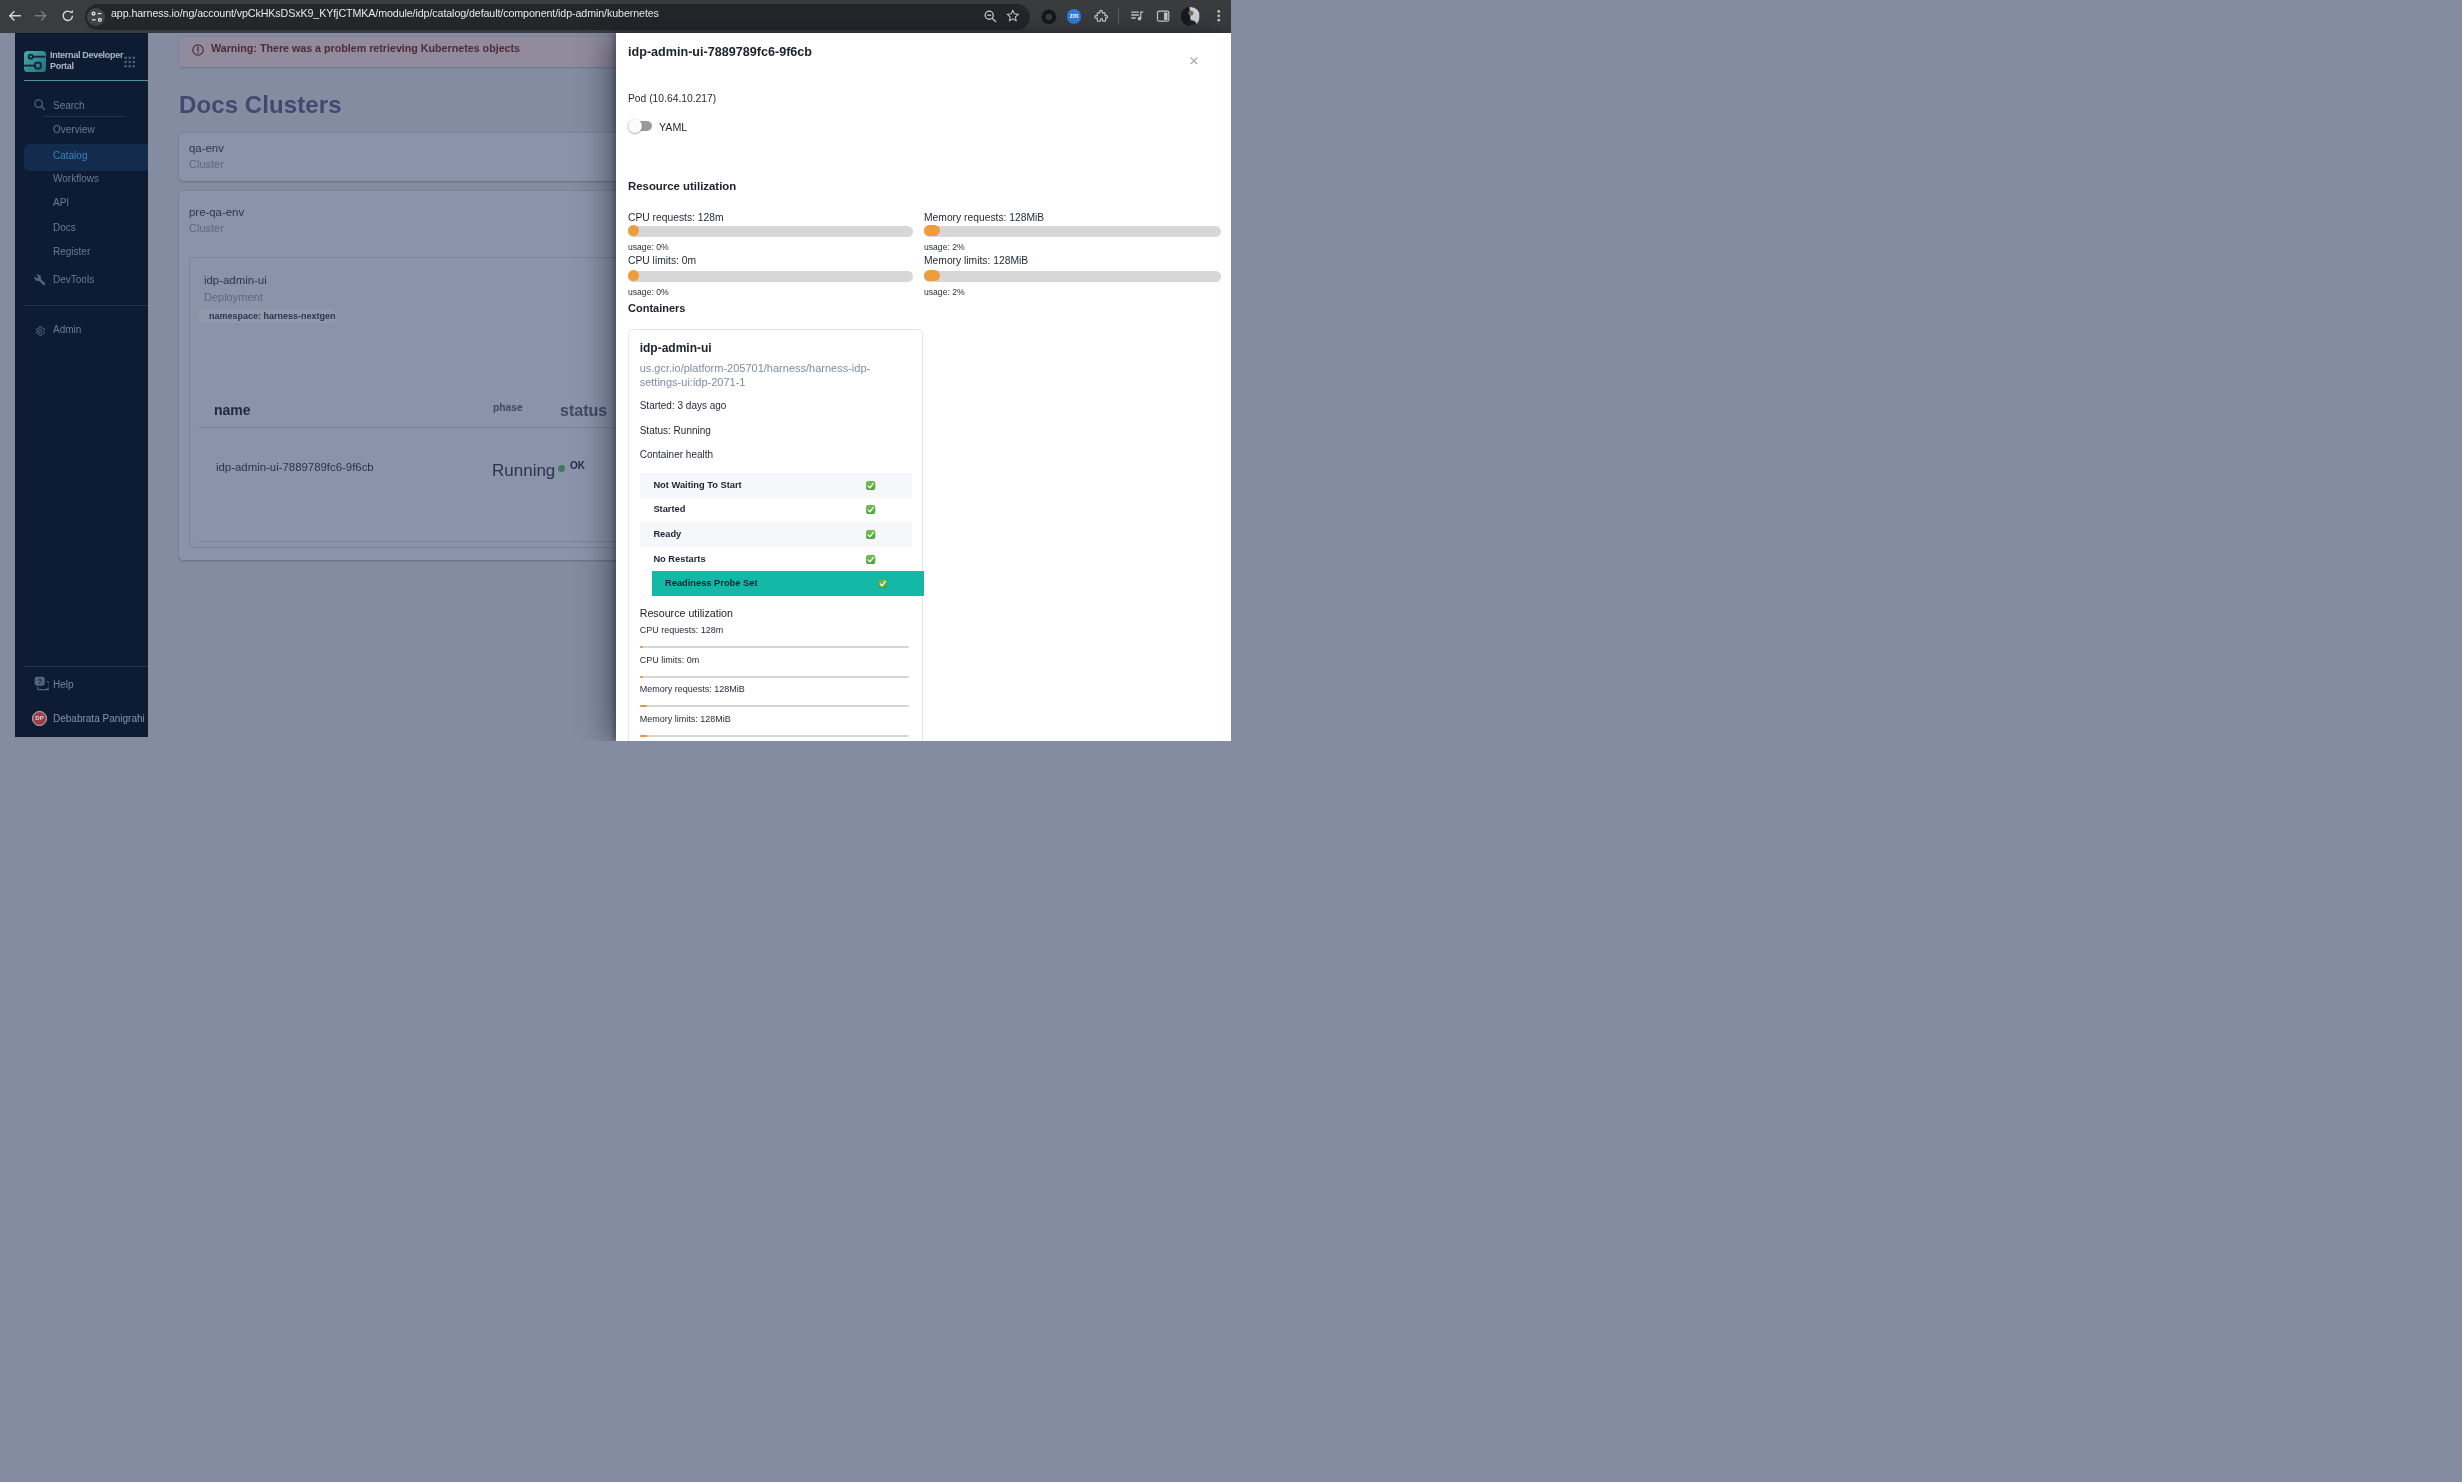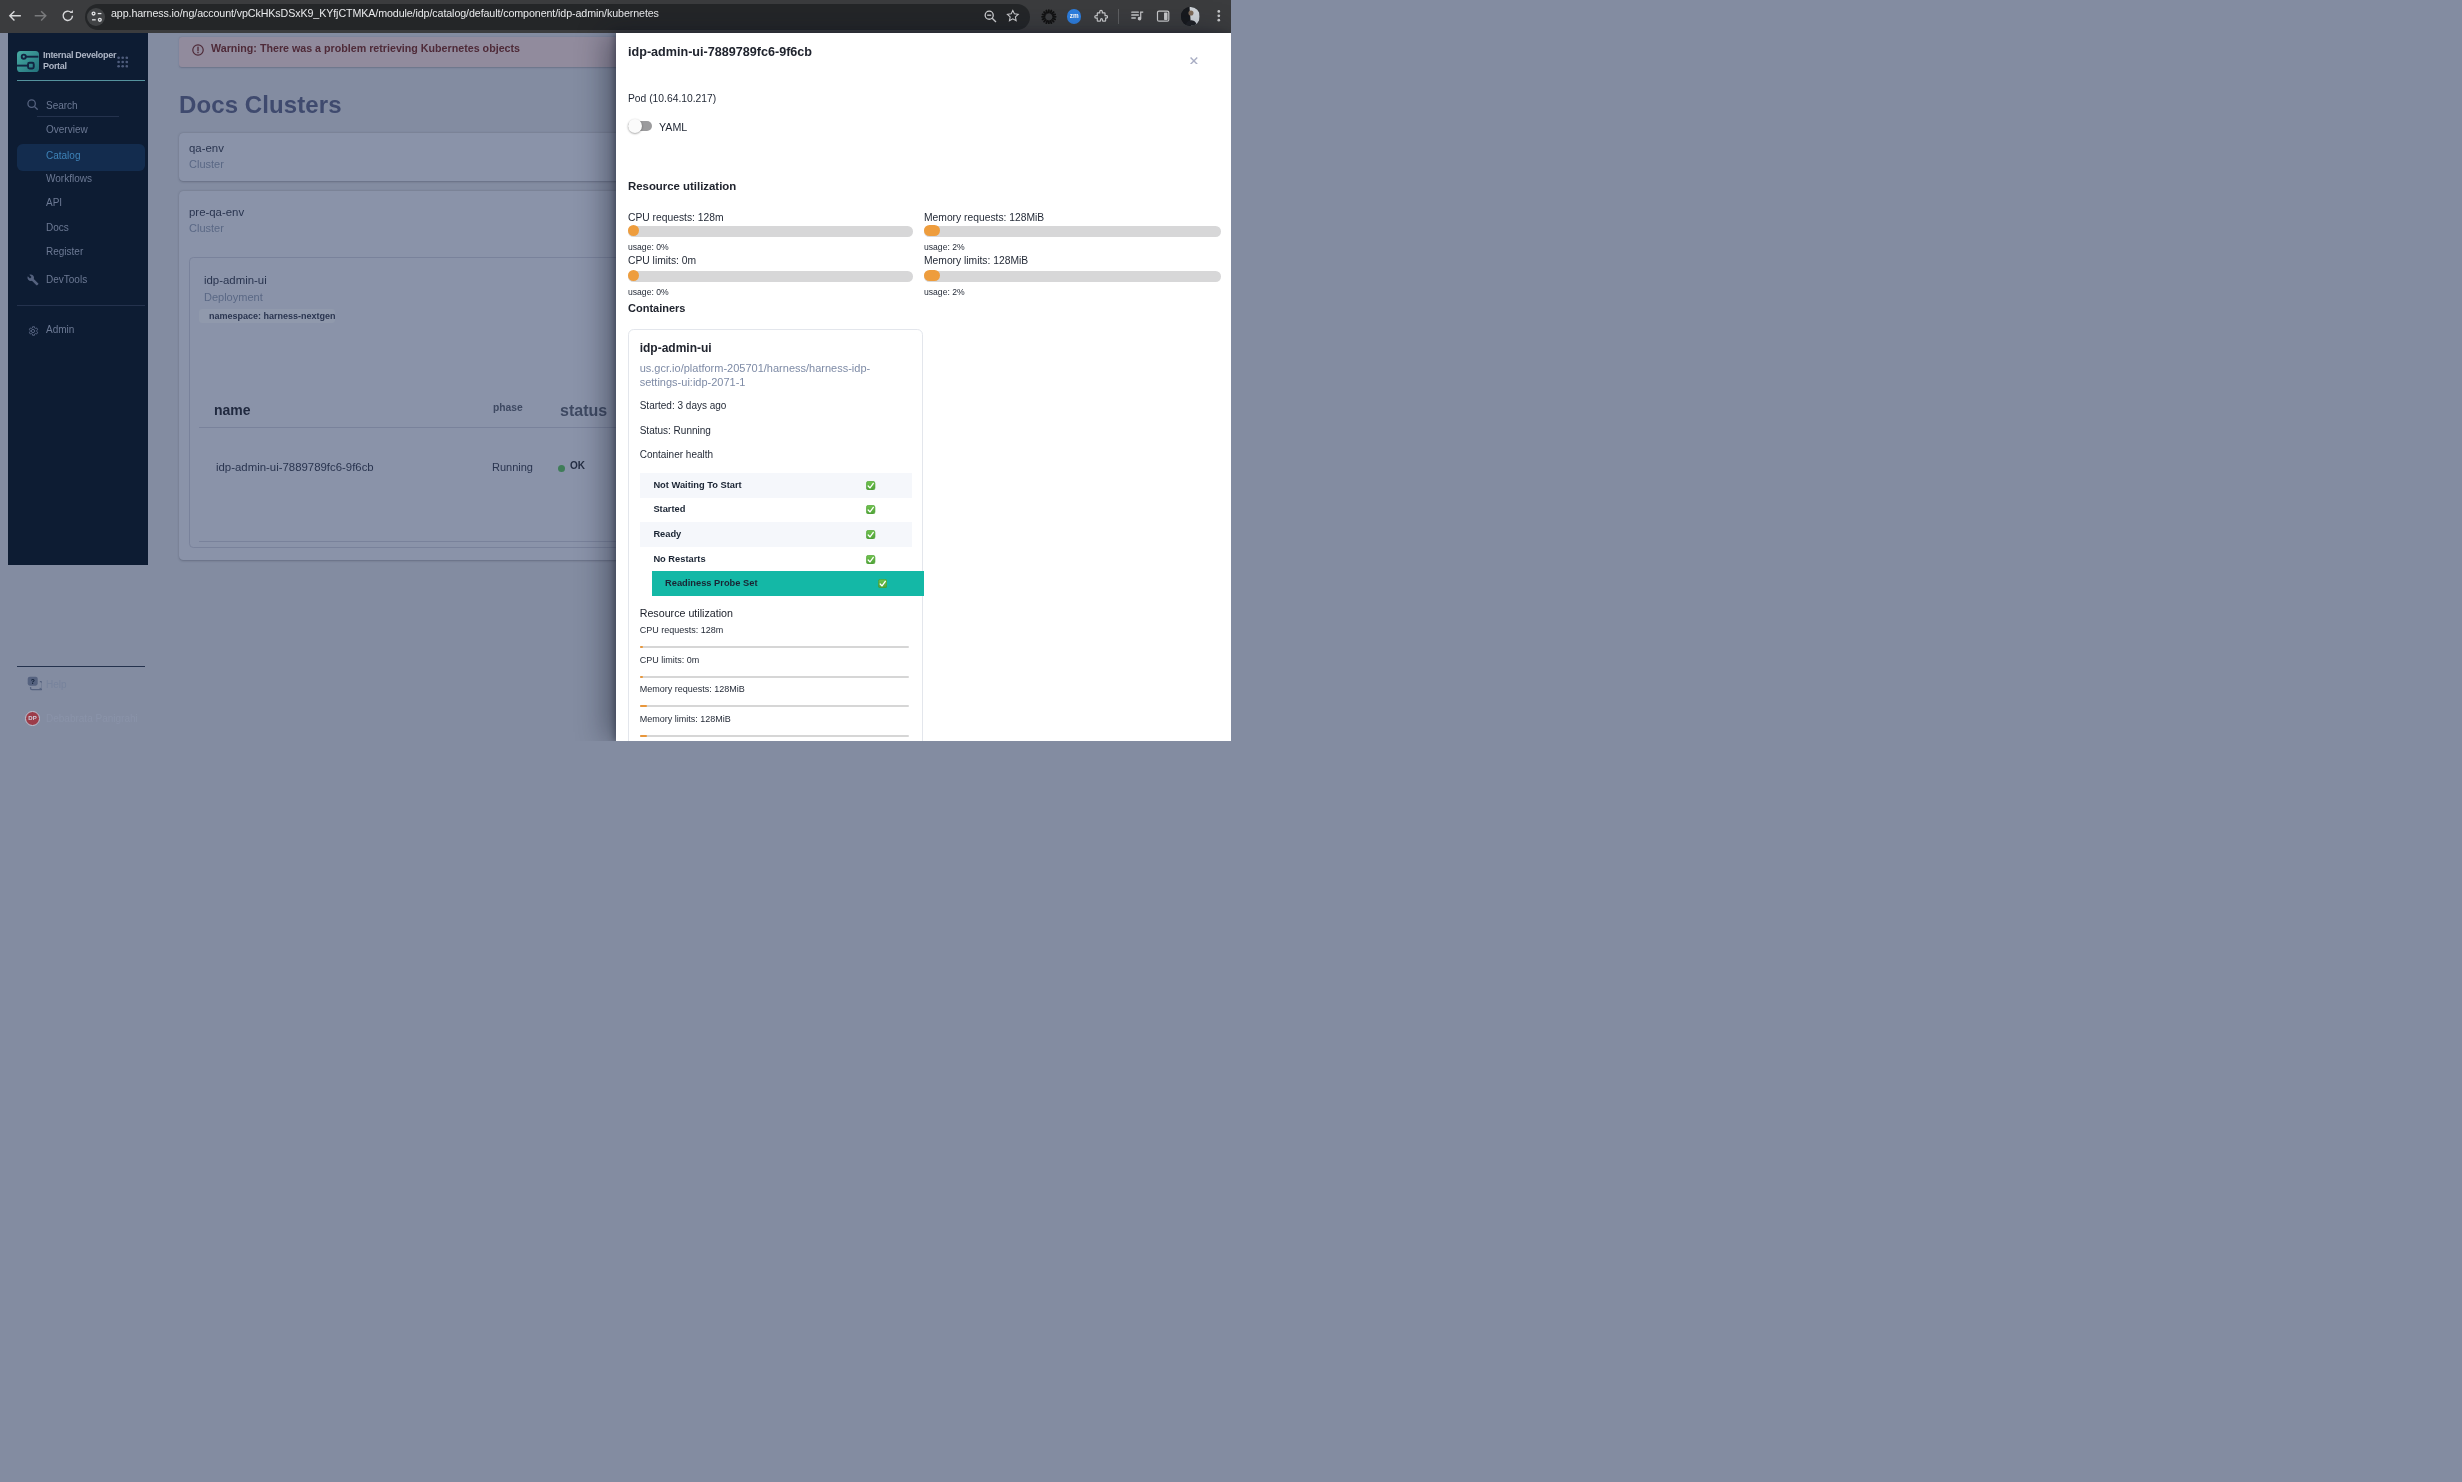--- a/index.html
+++ b/index.html
@@ -7,21 +7,21 @@
   body { position:relative; background:#838CA1; }
   .abs { position:absolute; }
 
   
   #toolbar { position:absolute; left:0; top:0; width:1231px; height:33px; background:#3B3C3E; }
   #urlpill { position:absolute; left:85px; top:3.6px; width:945px; height:26px; border-radius:13px; background:#242628; }
   #sitecirc { position:absolute; left:87px; top:7.5px; width:18px; height:18px; border-radius:50%; background:#414345; }
   #urltext { position:absolute; left:111px; top:0; height:26px; line-height:26px; color:#E9EAEC; font-size:10.7px; letter-spacing:-0.1px; white-space:nowrap;text-align:right; }
 
   
-  #sidebar { position:absolute; left:8px; top:33px; width:148px; height:532px; background:#0D1C33; }
+  #sidebar { position:absolute; left:15px; top:33px; width:148px; height:704px; background:#0D1C33; }
   .sbtxt { position:absolute; left:38px; font-size:10px; color:#6C7994; white-space:nowrap; }
   #logo { position:absolute; left:9.3px; top:17.5px; width:21.4px; height:21.4px; border-radius:3.6px; background:linear-gradient(135deg,#48ACA4 0%,#22707A 100%); }
   #apptitle { position:absolute; left:35px; top:17px; width:96px; font-size:9px; font-weight:bold; color:#AEB6C6; line-height:11px; letter-spacing:-0.3px; }
   #tealline { position:absolute; left:9px; top:47px; width:128px; height:1.4px; background:#55939E; }
   .sbdiv { position:absolute; height:0.7px; background:#24324D; }
   #cathl { position:absolute; left:9.3px; top:111px; width:128px; height:27px; border-radius:5.7px; background:#132C4E; }
 
   
   #main { position:absolute; left:148px; top:33px; width:1084px; height:708px; background:#838CA1; overflow:hidden; }
   #banner { position:absolute; left:31px; top:3.6px; width:942px; height:30px; border-radius:2.9px; background:#918B9D; box-shadow:0 0.7px 1.4px rgba(40,45,70,0.25); }
@@ -229,21 +229,21 @@
   <div class="ctitle abs" style="left:56px;top:241px">idp-admin-ui</div>
   <div class="csub abs" style="left:56px;top:258px">Deployment</div>
   <div class="abs" style="left:51px;top:276px;width:136px;height:13.6px;background:#9099AC;border-radius:2.9px"></div>
   <div class="abs" style="left:61px;top:278px;font-size:9px;font-weight:bold;color:#2A3550">namespace: harness-nextgen</div>
 
   <div class="abs" style="left:66px;top:369px;font-size:14px;font-weight:bold;color:#20293F">name</div>
   <div class="abs" style="left:345px;top:369px;font-size:10.3px;font-weight:bold;color:#3E4962">phase</div>
   <div class="abs" style="left:412px;top:369px;font-size:16px;font-weight:bold;color:#3E4962">status</div>
   <div class="abs" style="left:51px;top:394px;width:1032px;height:0.7px;background:#79829B"></div>
   <div class="abs" style="left:68px;top:428px;font-size:11.4px;color:#29344F">idp-admin-ui-7889789fc6-9f6cb</div>
-  <div class="abs" style="left:344px;top:428px;font-size:11px;color:#29344F">Running</div>
+  <div class="abs" style="left:344px;top:428px;font-size:17px;color:#29344F">Running</div>
   <div class="abs" style="left:410px;top:432px;width:7.1px;height:7.1px;border-radius:50%;background:#3F7D58"></div>
   <div class="abs" style="left:422px;top:427px;font-size:10px;font-weight:bold;color:#252E44">OK</div>
   <div class="abs" style="left:51px;top:508px;width:1032px;height:0.7px;background:#79829B"></div>
 </div>
 <div id="drawer">
   <div class="dbold" style="left:12px;top:12px;font-size:12.6px">idp-admin-ui-7889789fc6-9f6cb</div>
 
   <svg class="abs" style="left:574px;top:23.5px" width="7.8" height="7.8" viewBox="0 0 11 11" stroke="#A9AEC4" stroke-width="2">
       <path d="M0.8 0.8 L10.2 10.2 M10.2 0.8 L0.8 10.2"></path>
     </svg>

